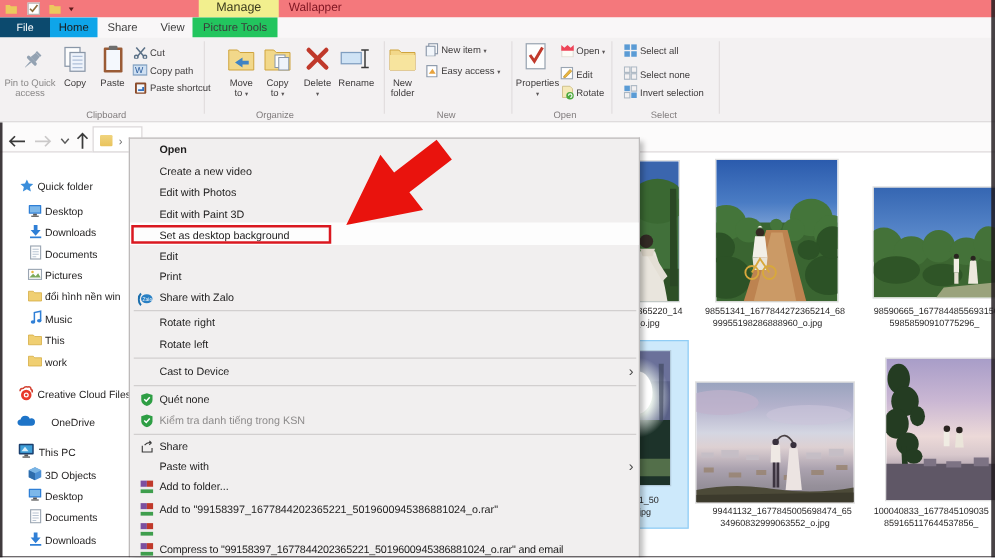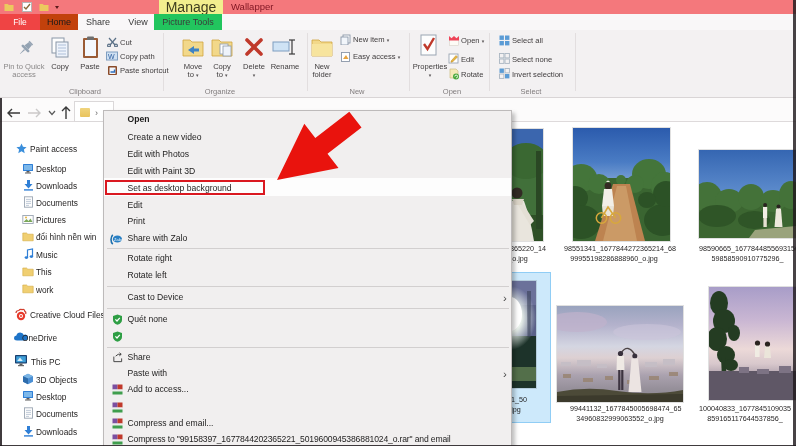--- a/index.html
+++ b/index.html
@@ -1,26 +1,26 @@
 <!DOCTYPE html>
 <html><head><meta charset="utf-8">
 <style>
 *{margin:0;padding:0;box-sizing:border-box}
 html,body{width:796px;height:446px;overflow:hidden}
 body{font-family:"Liberation Sans",sans-serif;position:relative;background:#fff;-webkit-font-smoothing:antialiased}
 .abs{position:absolute}
 
 #titlebar{left:0;top:0;width:796px;height:14px;background:#f4787c}
-#manage{left:159px;top:0;width:64px;height:14px;background:#f2ef8e;color:#3c3c1e;font-size:14px;line-height:14px;text-align:center}
+#manage{left:159px;top:0;width:64px;height:14px;background:#f2ef8e;color:#3c3c1e;font-size:10px;line-height:14px;text-align:center}
 #wtitle{left:231px;top:0;height:14px;color:#7e1522;font-size:9.5px;line-height:14px}
 
 #tabrow{left:0;top:14px;width:796px;height:16px;background:#f9f7f8}
-#filetab{left:0;top:14px;width:40px;height:16px;background:#ef4444;color:#fff;font-size:8.5px;line-height:16px;text-align:center}
+#filetab{left:0;top:14px;width:40px;height:16px;background:#0c4a6e;color:#fff;font-size:8.5px;line-height:16px;text-align:center}
 .tab{top:14px;height:16px;font-size:9px;line-height:16px;text-align:center;color:#3a3a3a}
-#tab-home{left:40px;width:38px;background:#c2410c;color:#1a1a1a}
+#tab-home{left:40px;width:38px;background:#0ea5e9;color:#1a1a1a}
 #tab-share{left:78px;width:40px}
 #tab-view{left:118px;width:40px}
 #tab-pt{left:154px;width:68px;background:#22c55e}
 
 #ribbon{left:0;top:30px;width:796px;height:68px;background:#f3f1f2;border-bottom:1px solid #d9d5d6}
 .vsep{top:33px;width:1px;height:58px;background:#e2dedf}
 .glabel{top:87px;font-size:7.5px;color:#807c7d;text-align:center}
 .rtxt{font-size:7.6px;color:#3f3c3d;text-align:center;line-height:8.3px;white-space:nowrap}
 .stxt{font-size:7.6px;color:#3f3c3d;white-space:nowrap}
 .caret{font-size:5px;color:#5a5657}
@@ -428,21 +428,21 @@
 <svg class="abs" style="left:60px;top:105px" width="12" height="15" viewBox="0 0 12 15">
   <path d="M6 14 L6 2 M2 6 L6 2 L10 6" stroke="#3a3a3a" stroke-width="1.4" fill="none"></path>
 </svg>
 <div id="addr" class="abs"></div>
 <div class="abs" style="left:80px;top:108px;width:10px;height:9px;background:linear-gradient(180deg,#f0d47e,#e9c35c);border-radius:1px"></div>
 <div class="abs" style="left:95px;top:108px;font-size:9px;color:#6a6a6a">›</div>
 
 <svg class="abs" style="left:16px;top:143px" width="11" height="11" viewBox="0 0 11 11">
     <path d="M5.5 0.5 L7 3.8 L10.6 4.2 L7.9 6.6 L8.7 10.2 L5.5 8.3 L2.3 10.2 L3.1 6.6 L0.4 4.2 L4 3.8 Z" fill="#3a8edb"></path>
   </svg>
-<div class="abs side" style="left:30px;top:141px">Paint access</div>
+<div class="abs side" style="left:30px;top:141px">Quick folder</div>
 <svg class="abs" style="left:22px;top:163px" width="12" height="11" viewBox="0 0 12 11">
     <rect x="1" y="1" width="10" height="7" rx="0.5" fill="#2f7fd6"></rect>
     <rect x="2" y="2" width="8" height="5" fill="#7db8ea"></rect>
     <rect x="4.5" y="8" width="3" height="1.5" fill="#5a5a5a"></rect>
     <rect x="3" y="9.5" width="6" height="1" fill="#5a5a5a"></rect>
   </svg>
 <div class="abs side" style="left:36px;top:161px">Desktop</div>
 <svg class="abs" style="left:23px;top:179px" width="11" height="12" viewBox="0 0 11 12">
     <path d="M4 1 L7 1 L7 5 L9.5 5 L5.5 9.5 L1.5 5 L4 5 Z" fill="#2f7fd6"></path>
     <rect x="1" y="10.2" width="9" height="1.4" fill="#2f7fd6"></rect>
@@ -485,21 +485,21 @@
 <svg class="abs" style="left:14px;top:308px" width="13" height="13" viewBox="0 0 13 13">
     <path d="M2 5 Q2 2.5 4.8 2.5 Q6 0.8 8.2 1.6 Q10.6 0.8 10.8 3.4 Q12.4 4.2 11.6 6" fill="none" stroke="#d23f2f" stroke-width="1.2"></path>
     <circle cx="7" cy="8" r="4.2" fill="#e8392a"></circle>
     <circle cx="7" cy="8" r="2" fill="#fff"></circle>
     <circle cx="7" cy="8" r="1" fill="#e8392a"></circle>
   </svg>
 <div class="abs side" style="left:30px;top:307px;width:75px;overflow:hidden">Creative Cloud Files</div>
 <svg class="abs" style="left:13px;top:331px" width="16" height="11" viewBox="0 0 16 11">
     <path d="M4 9.5 Q1 9.5 1 7 Q1 4.8 3.4 4.6 Q4 1.5 7.2 1.5 Q10 1.5 10.8 4 Q11.4 3.4 12.6 3.6 Q15 4 15 6.6 Q15 9.5 12 9.5 Z" fill="#1e74c8"></path>
   </svg>
-<div class="abs side" style="left:22px;top:330px">OneDrive</div>
+<div class="abs side" style="left:41px;top:330px">OneDrive</div>
 <svg class="abs" style="left:14px;top:354px" width="14" height="13" viewBox="0 0 14 13">
     <rect x="1" y="1" width="12" height="8.5" rx="0.8" fill="#1a3f6e"></rect>
     <rect x="2.2" y="2.2" width="9.6" height="6.1" fill="#3f9fd8"></rect>
     <path d="M3.2 7 L6 3.4 L8.8 7 Z" fill="#d8eefa"></path>
     <rect x="5.5" y="9.5" width="3" height="1.6" fill="#5a5a5a"></rect>
     <rect x="4" y="11.1" width="6" height="1.1" fill="#5a5a5a"></rect>
   </svg>
 <div class="abs side" style="left:31px;top:354px">This PC</div>
 <svg class="abs" style="left:22px;top:373px" width="12" height="12" viewBox="0 0 12 12">
     <path d="M6 0.8 L11 3.2 L11 8.8 L6 11.2 L1 8.8 L1 3.2 Z" fill="#4b8fd4"></path>
@@ -575,56 +575,57 @@
   </div>
 <div class="abs msep" style="top:307.5px"></div>
 <div class="abs mi" style="top:310.5px">
     <span class="t">Quét none</span>
   <svg class="mico" viewBox="0 0 11 11">
       <path d="M5.5 0.5 L10 2 L10 6 Q10 9.3 5.5 10.8 Q1 9.3 1 6 L1 2 Z" fill="#2e9e44"></path>
       <path d="M3.4 5.4 L5 7 L7.8 3.8" stroke="#fff" stroke-width="1.2" fill="none"></path>
     </svg>
 </div>
 <div class="abs mi" style="top:328px;color:#8d8b8b">
+    <span class="t">Kiểm tra danh tiếng trong KSN</span>
   <svg class="mico" viewBox="0 0 11 11">
       <path d="M5.5 0.5 L10 2 L10 6 Q10 9.3 5.5 10.8 Q1 9.3 1 6 L1 2 Z" fill="#2e9e44"></path>
       <path d="M3.4 5.4 L5 7 L7.8 3.8" stroke="#fff" stroke-width="1.2" fill="none"></path>
     </svg>
 </div>
 <div class="abs msep" style="top:346.5px"></div>
 <div class="abs mi" style="top:349px">
     <span class="t">Share</span>
   <svg class="mico" viewBox="0 0 12 12">
       <path d="M4 4.5 Q6.5 1.5 10 2.5 M10 2.5 L8.2 0.8 M10 2.5 L8 4.2" stroke="#3a3a3a" stroke-width="1" fill="none"></path>
       <path d="M2 5 L2 10.5 L10.5 10.5 L10.5 7" stroke="#3a3a3a" stroke-width="1" fill="none"></path>
     </svg>
 </div>
 <div class="abs mi" style="top:365px">
     <span class="t">Paste with</span>
     <span class="sub">›</span>
   </div>
 <div class="abs mi" style="top:381px">
-    <span class="t">Add to access...</span>
+    <span class="t">Add to folder...</span>
   <svg class="mico" viewBox="0 0 11 11">
       <rect x="0.5" y="0.5" width="5" height="5" fill="#7b4fa0"></rect>
       <rect x="5.5" y="0.5" width="5" height="5" fill="#c0392b"></rect>
       <rect x="0.5" y="5.5" width="10" height="2" fill="#ececec"></rect>
       <rect x="0.5" y="7.5" width="10" height="3" fill="#3f9e4d"></rect>
     </svg>
 </div>
 <div class="abs mi" style="top:398.5px">
+    <span class="t">Add to "99158397_1677844202365221_5019600945386881024_o.rar"</span>
   <svg class="mico" viewBox="0 0 11 11">
       <rect x="0.5" y="0.5" width="5" height="5" fill="#7b4fa0"></rect>
       <rect x="5.5" y="0.5" width="5" height="5" fill="#c0392b"></rect>
       <rect x="0.5" y="5.5" width="10" height="2" fill="#ececec"></rect>
       <rect x="0.5" y="7.5" width="10" height="3" fill="#3f9e4d"></rect>
     </svg>
 </div>
 <div class="abs mi" style="top:415px">
-    <span class="t">Compress and email...</span>
   <svg class="mico" viewBox="0 0 11 11">
       <rect x="0.5" y="0.5" width="5" height="5" fill="#7b4fa0"></rect>
       <rect x="5.5" y="0.5" width="5" height="5" fill="#c0392b"></rect>
       <rect x="0.5" y="5.5" width="10" height="2" fill="#ececec"></rect>
       <rect x="0.5" y="7.5" width="10" height="3" fill="#3f9e4d"></rect>
     </svg>
 </div>
 <div class="abs mi" style="top:431px">
     <span class="t" style="letter-spacing:-0.15px">Compress to "99158397_1677844202365221_5019600945386881024_o.rar" and email</span>
   <svg class="mico" viewBox="0 0 11 11">

